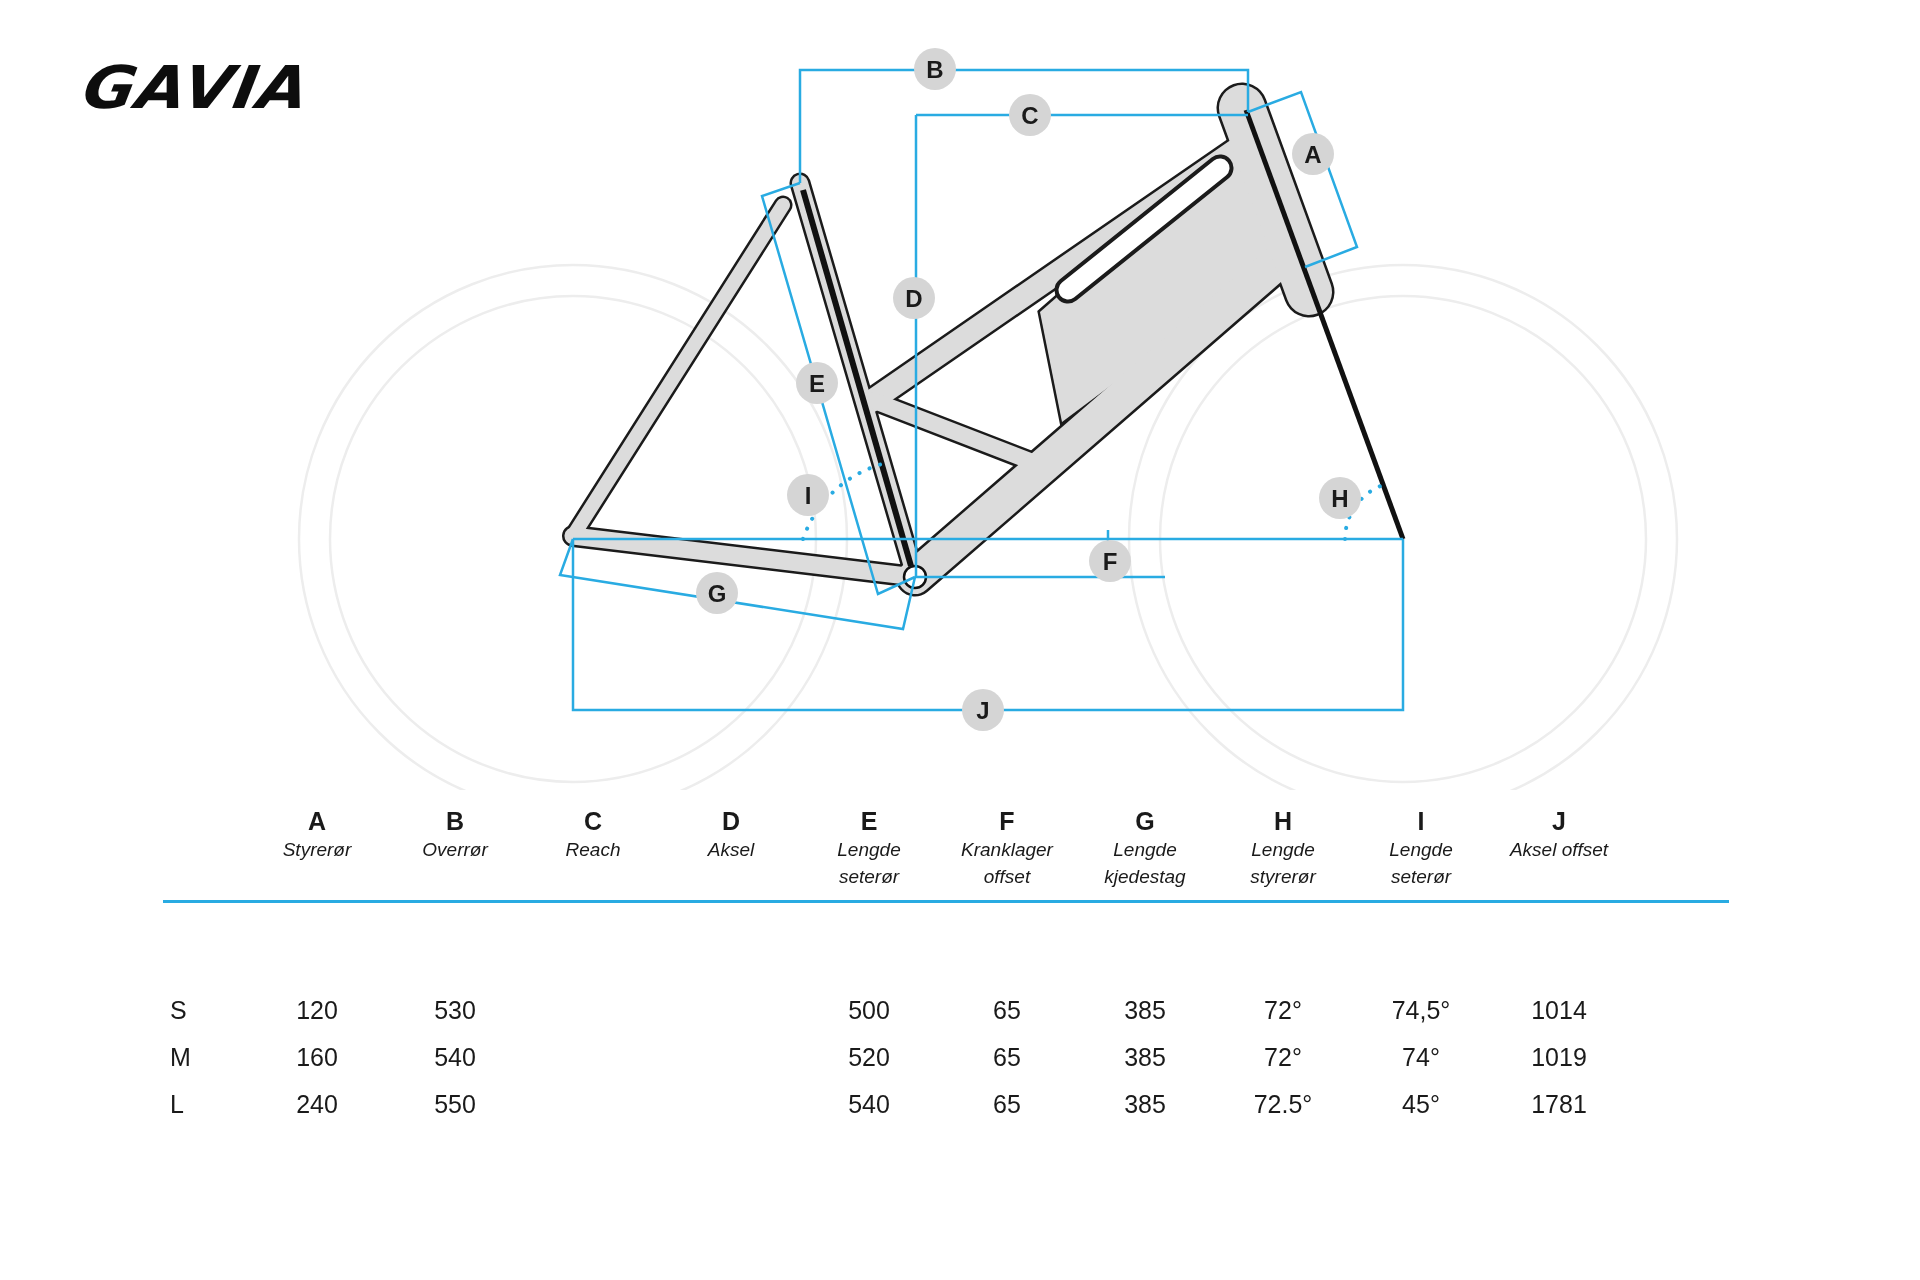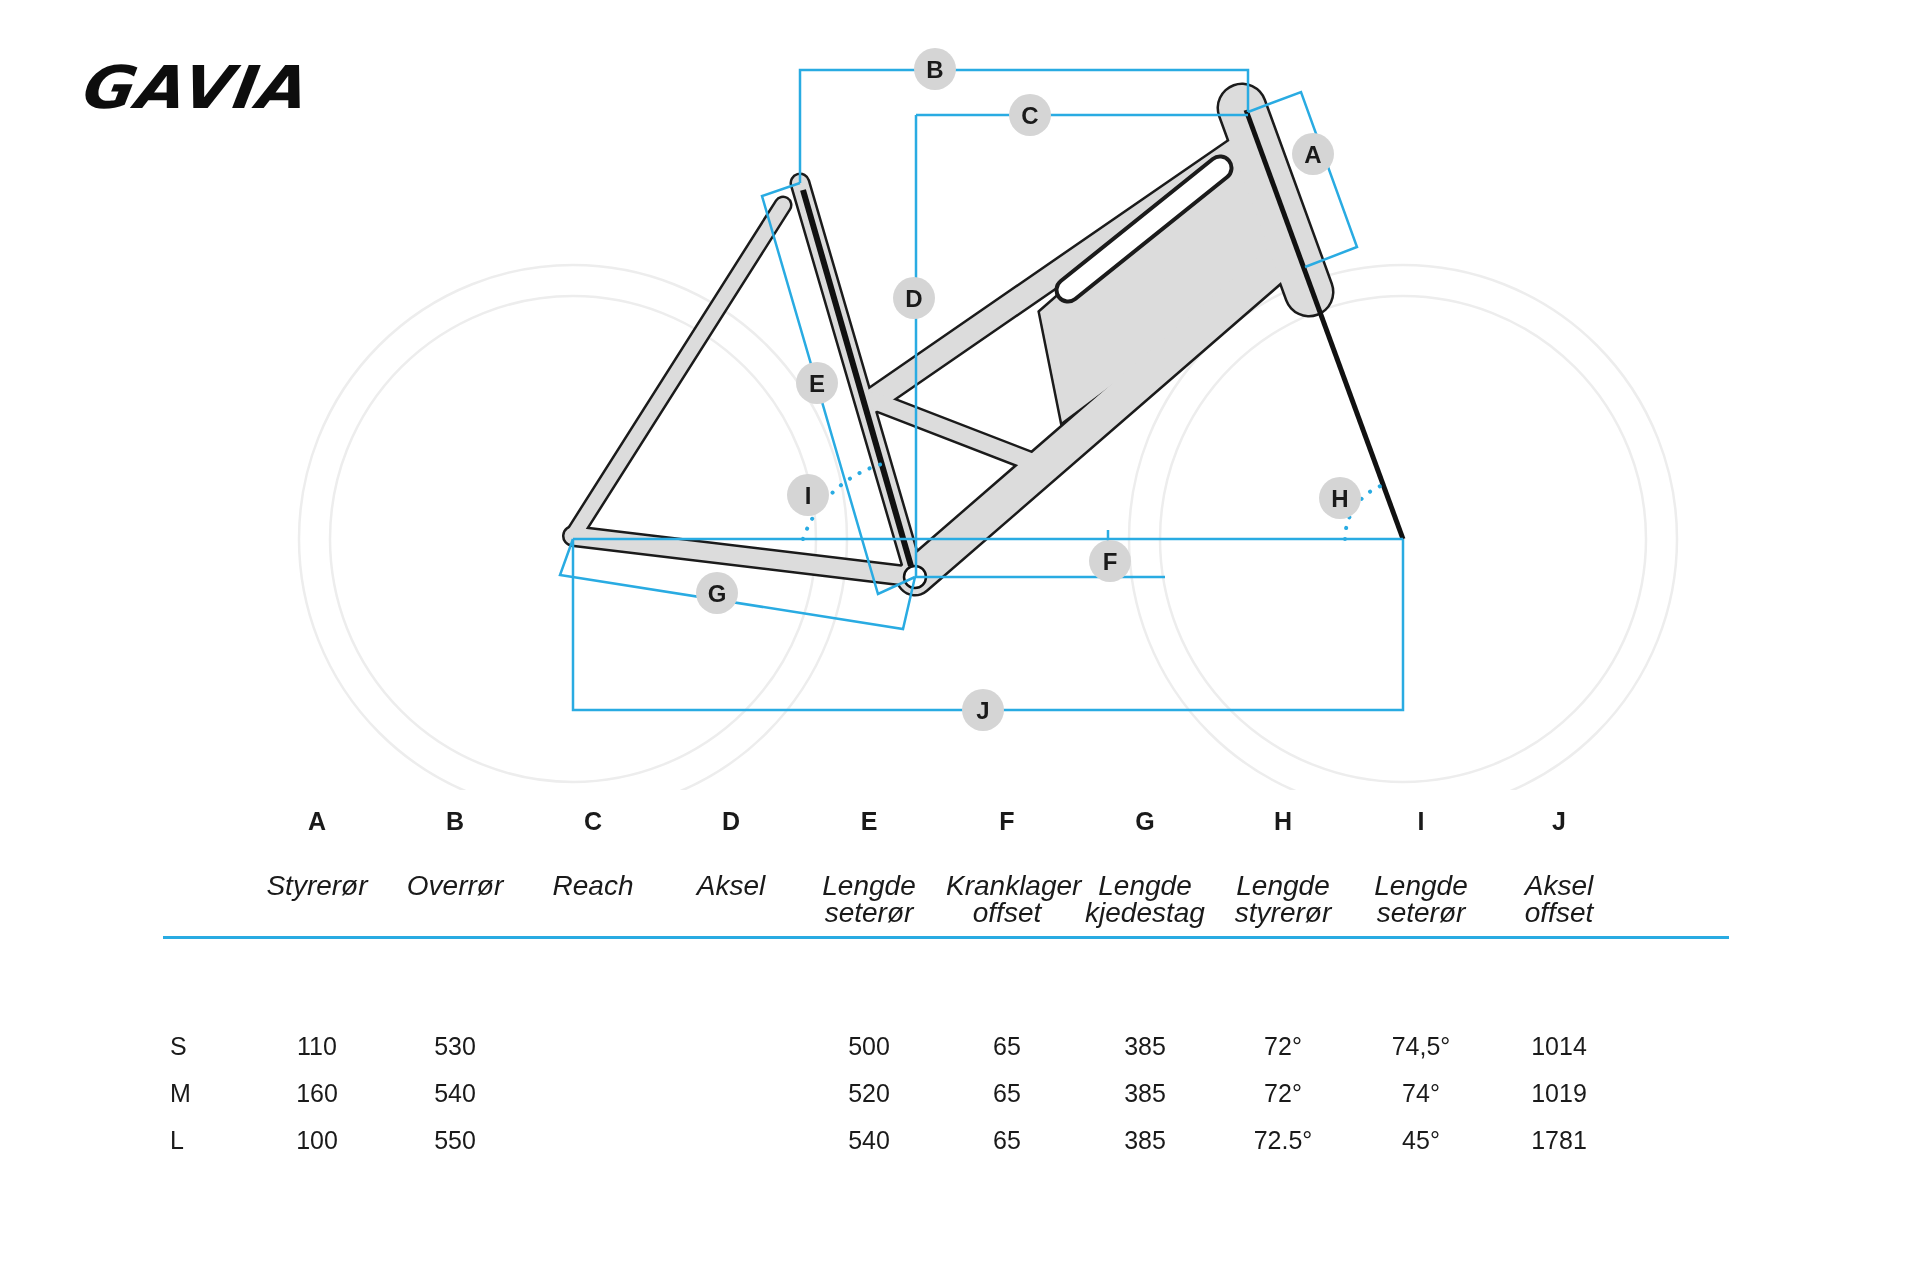--- a/index.html
+++ b/index.html
@@ -19,21 +19,21 @@
     transform:skewX(-10deg) scaleY(0.92);transform-origin:left center;
     white-space:nowrap;
   }
   
   .diagram{position:absolute;left:0;top:0;width:1920px;height:790px;}
   
   .geo-table{position:absolute;left:163px;top:806px;width:1566px;}
   .tbl-grid{display:grid;grid-template-columns:85px repeat(10,138px);}
   .col-head{text-align:center;}
   .col-letter{font-size:25px;font-weight:bold;line-height:30px;}
-  .col-name{font-size:28px;font-style:italic;line-height:27px;padding:0 8px;margin-top:36px;}
+  .col-name{font-size:19px;font-style:italic;line-height:27px;padding:0 8px;}
   .tbl-rule{height:3px;background:#29abe2;margin-top:10px;width:1566px;}
   .tbl-rows{margin-top:84px;}
   .tbl-row{height:47px;align-items:center;}
   .tbl-row > div{font-size:25px;text-align:center;line-height:47px;}
   .tbl-row .size-label{text-align:left;padding-left:7px;font-weight:normal;}
 </style>
 </head>
 <body>
 
 <div class="logo">
@@ -187,21 +187,21 @@
       </div>
       <div class="col-head">
         <div class="col-letter">J</div>
         <div class="col-name">Aksel offset</div>
       </div>
     </div>
   <div class="tbl-rule"></div>
   <div class="tbl-rows" id="tbl-body">
       <div class="tbl-grid tbl-row">
         <div class="size-label">S</div>
-        <div>110</div>
+        <div>120</div>
         <div>530</div>
         <div></div>
         <div></div>
         <div>500</div>
         <div>65</div>
         <div>385</div>
         <div>72°</div>
         <div>74,5°</div>
         <div>1014</div>
       </div>
@@ -213,21 +213,21 @@
         <div></div>
         <div>520</div>
         <div>65</div>
         <div>385</div>
         <div>72°</div>
         <div>74°</div>
         <div>1019</div>
       </div>
       <div class="tbl-grid tbl-row">
         <div class="size-label">L</div>
-        <div>100</div>
+        <div>240</div>
         <div>550</div>
         <div></div>
         <div></div>
         <div>540</div>
         <div>65</div>
         <div>385</div>
         <div>72.5°</div>
         <div>45°</div>
         <div>1781</div>
       </div>

